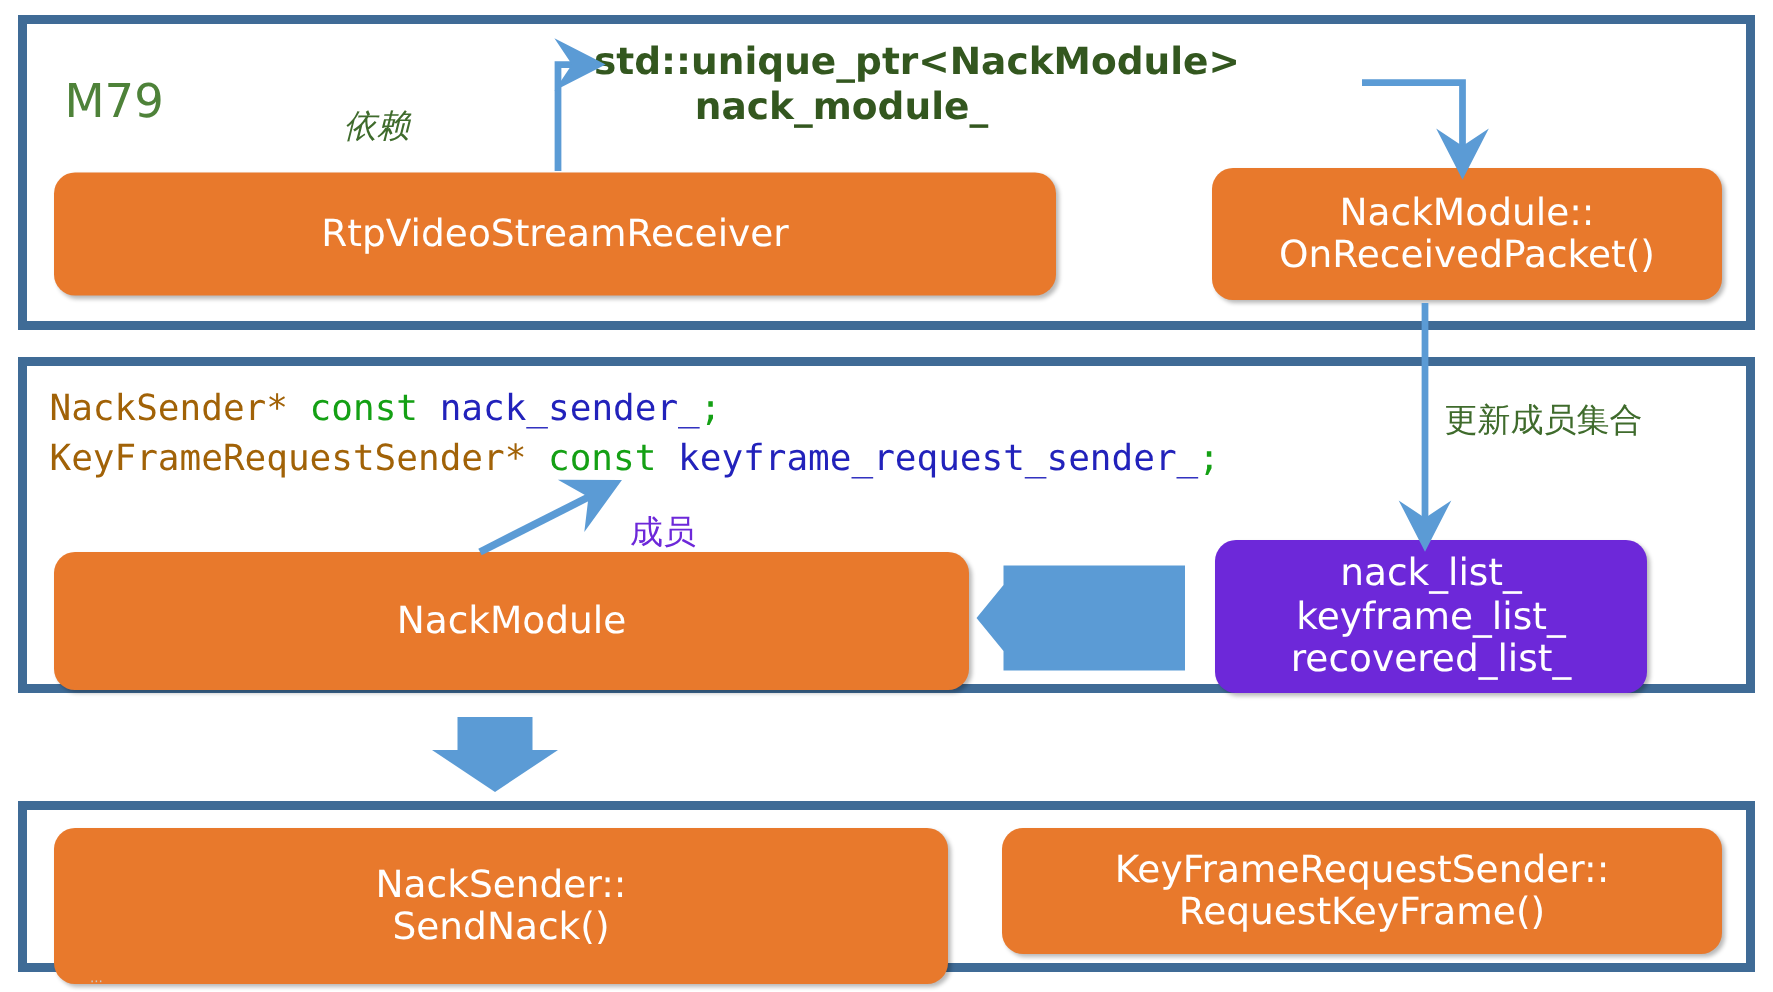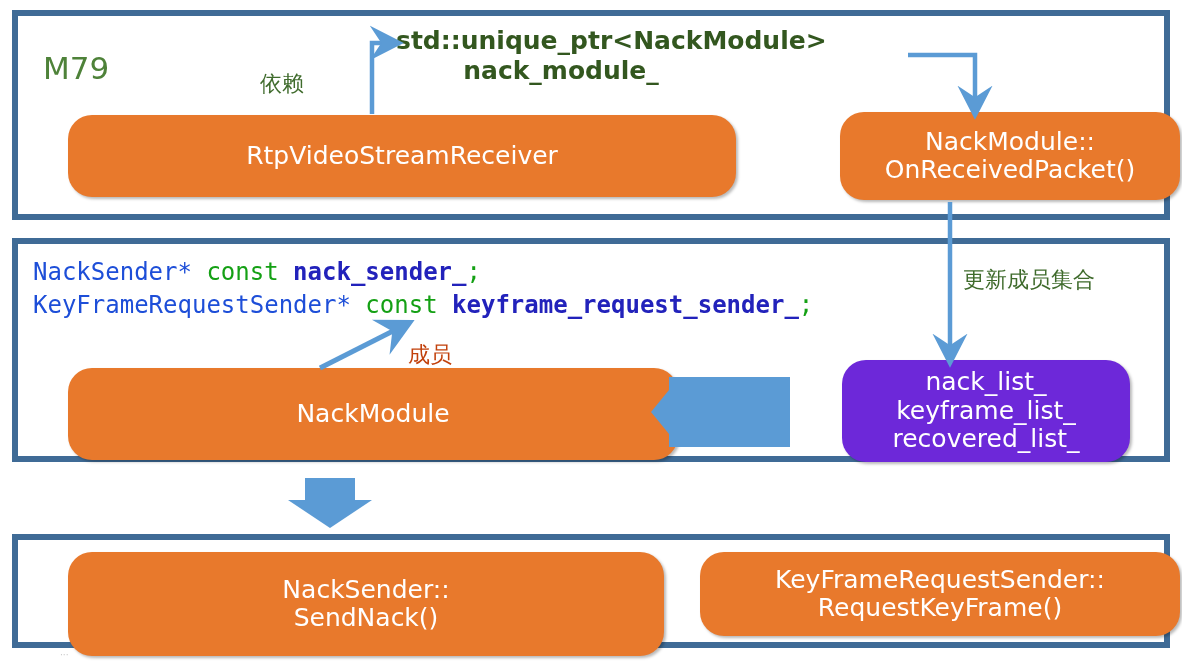--- a/index.html
+++ b/index.html
@@ -26,32 +26,31 @@
     background: #ffffff;
   }
   #panel-top    { left: 12px;  top: 10px;  width: 1158px; height: 210px; }
   #panel-mid    { left: 12px;  top: 238px; width: 1158px; height: 224px; }
   #panel-bottom { left: 12px;  top: 534px; width: 1158px; height: 114px; }
 
   
   .node {
     position: absolute;
     box-sizing: border-box;
-    border-radius: 24px;
+    border-radius: 14px;
     display: flex;
     align-items: center;
     justify-content: center;
     text-align: center;
     color: #ffffff;
     font-size: 25px;
     line-height: 1.14;
     font-family: "DejaVu Sans", sans-serif;
     white-space: pre-line;
     box-shadow: 2px 2px 3px rgba(0,0,0,0.28);
-    margin-left: 32px;
   }
   .node.orange { background: #e8792c; }
   .node.green  { background: #6d28d9; }
 
   #node-rtp        { left: 36px;  top: 115px; width: 668px; height: 82px;  }
   #node-onrecv     { left: 808px; top: 112px; width: 340px; height: 88px;  }
   #node-nackmodule { left: 36px;  top: 368px; width: 610px; height: 92px; text-align: center;  }
   #node-lists      { left: 810px; top: 360px; width: 288px; height: 102px; }
   #node-sendnack   { left: 36px;  top: 552px; width: 596px; height: 104px;  }
   #node-reqkey     { left: 668px; top: 552px; width: 480px; height: 84px;  }
@@ -62,28 +61,29 @@
     color: #4a7b34;
     font-family: "DejaVu Sans", sans-serif;
     white-space: nowrap;
   }
   #label-m79 {
     left: 43px; top: 50px;
     font-size: 31px;
     color: #4e8239;
   }
   #label-depend {
-    left: 260px; top: 69px;
+    left: 229px; top: 69px;
     font-size: 22px;
     color: #3f6b2c;
+    font-style: italic;
   }
   #label-member {
-    left: 408px; top: 340px;
+    left: 420px; top: 340px;
     font-size: 22px;
-    color: #c2410c;
+    color: #6d28d9;
   }
   #label-update {
     left: 963px; top: 265px;
     font-size: 22px;
     color: #3f6b2c;
   }
 
   
   #heading-ptr {
     position: absolute;
@@ -102,23 +102,23 @@
   
   #code-block {
     position: absolute;
     left: 33px;
     top: 256px;
     font-family: "DejaVu Sans Mono", monospace;
     font-size: 24px;
     line-height: 1.38;
     white-space: pre;
   }
-  #code-block .ty  { color: #1d4ed8; }
+  #code-block .ty  { color: #a16207; }
   #code-block .kw  { color: #14a014; }
-  #code-block .var { color: #2222bb; font-weight: bold; }
+  #code-block .var { color: #2222bb; font-weight: normal; }
   #code-block .pn  { color: #14a014; }
 
   
   #arrows {
     position: absolute;
     left: 0; top: 0;
     width: 1182px; height: 661px;
     pointer-events: none;
   }
 

